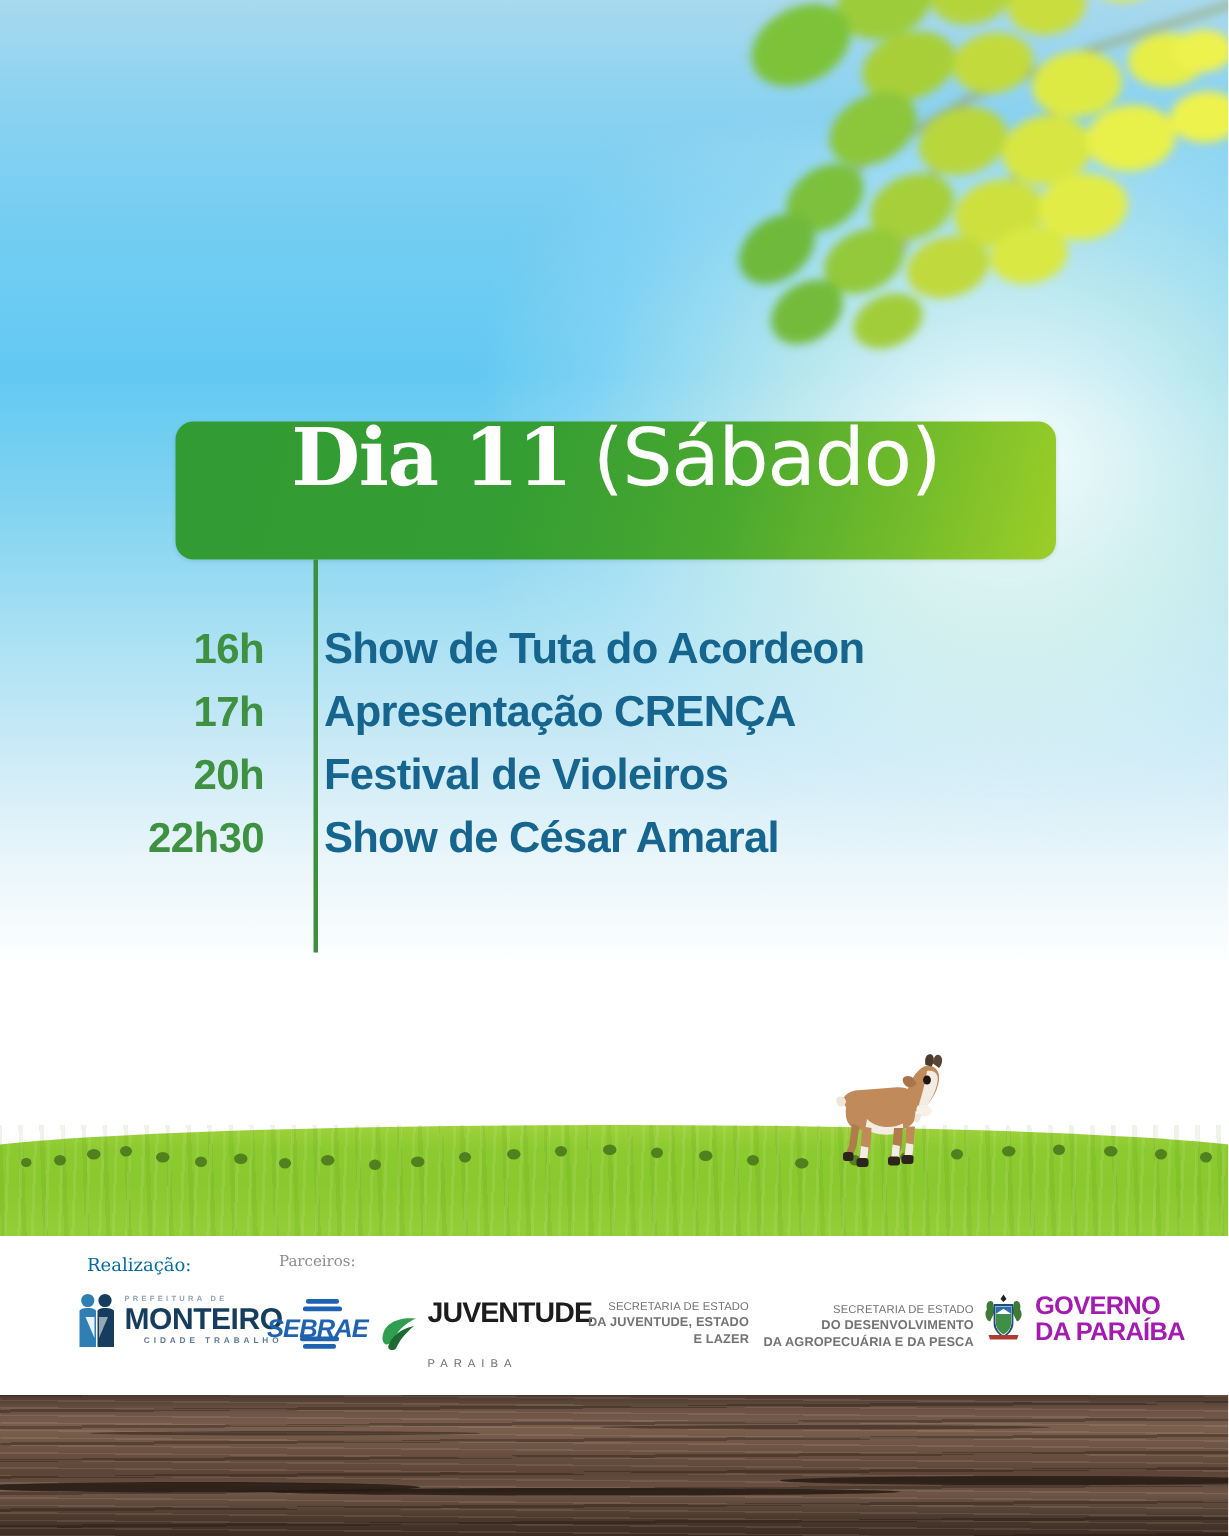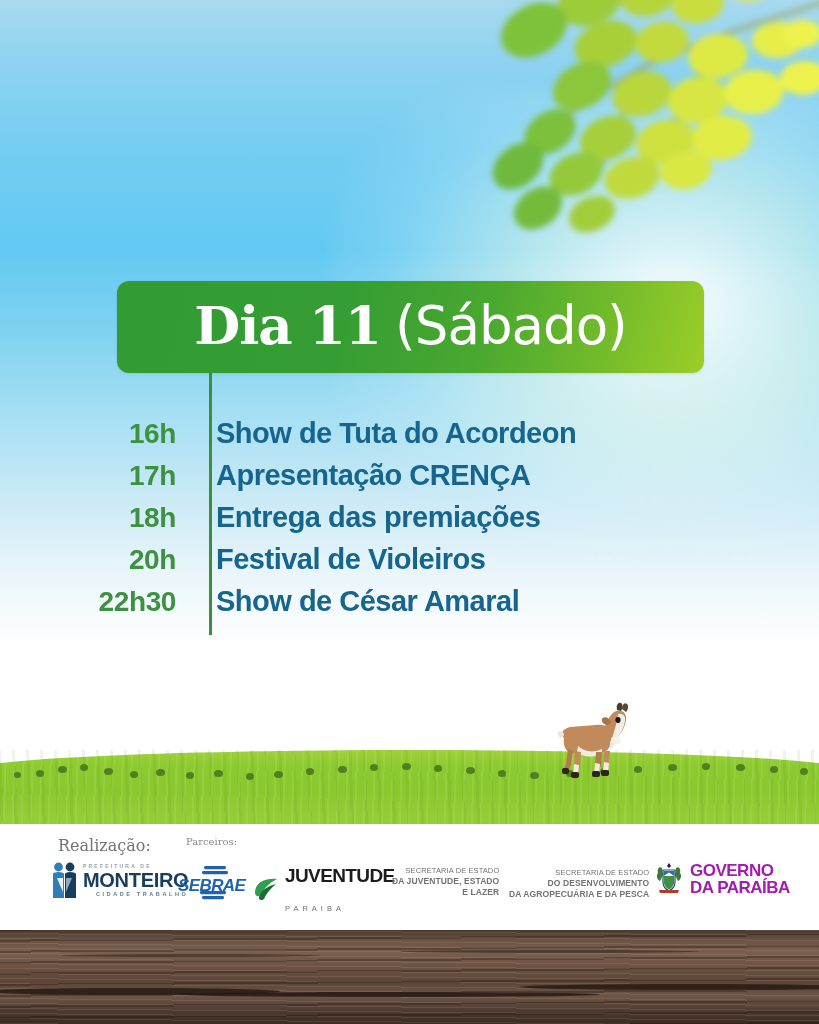--- a/index.html
+++ b/index.html
@@ -64,21 +64,20 @@
     width: 587px; height: 92px;
     border-radius: 12px;
     background: linear-gradient(105deg,
         #339b33 0%,
         #349d33 38%,
         #49a82f 62%,
         #72bb2b 82%,
         #9cce28 100%);
     box-shadow: 0 1px 3px rgba(0,0,0,0.10);
     display: flex;
-    align-items: center;
     justify-content: center;
   }
   .banner-text {
     color: #ffffff;
     font-size: 53px;
     line-height: 1;
     letter-spacing: -0.5px;
     white-space: nowrap;
     transform: translateY(-2px);
   }
@@ -200,22 +199,22 @@
   }
   .footer-labels {
     position: absolute;
     left: 0; top: 12px;
     width: 819px;
     height: 20px;
   }
   .label-realizacao {
     position: absolute;
     left: 58px; top: 0;
-    color: #737373;
-    font-size: 16px;
+    color: #0369a1;
+    font-size: 12px;
     font-family: "DejaVu Serif", "Liberation Serif", serif;
   }
   .label-parceiros {
     position: absolute;
     left: 186px; top: 0;
     color: #8b8b8b;
     font-size: 10px;
     font-family: "DejaVu Serif", "Liberation Serif", serif;
   }
 
@@ -414,24 +413,20 @@
       <div class="row">
         <div class="row-time">16h</div>
         <div class="row-title">Show de Tuta do Acordeon</div>
       </div>
 
       <div class="row">
         <div class="row-time">17h</div>
         <div class="row-title">Apresentação CRENÇA</div>
       </div>
 
-      <div class="row">
-        <div class="row-time">18h</div>
-        <div class="row-title">Entrega das premiações</div>
-      </div>
 
       <div class="row">
         <div class="row-time">20h</div>
         <div class="row-title">Festival de Violeiros</div>
       </div>
 
       <div class="row">
         <div class="row-time">22h30</div>
         <div class="row-title">Show de César Amaral</div>
       </div>

